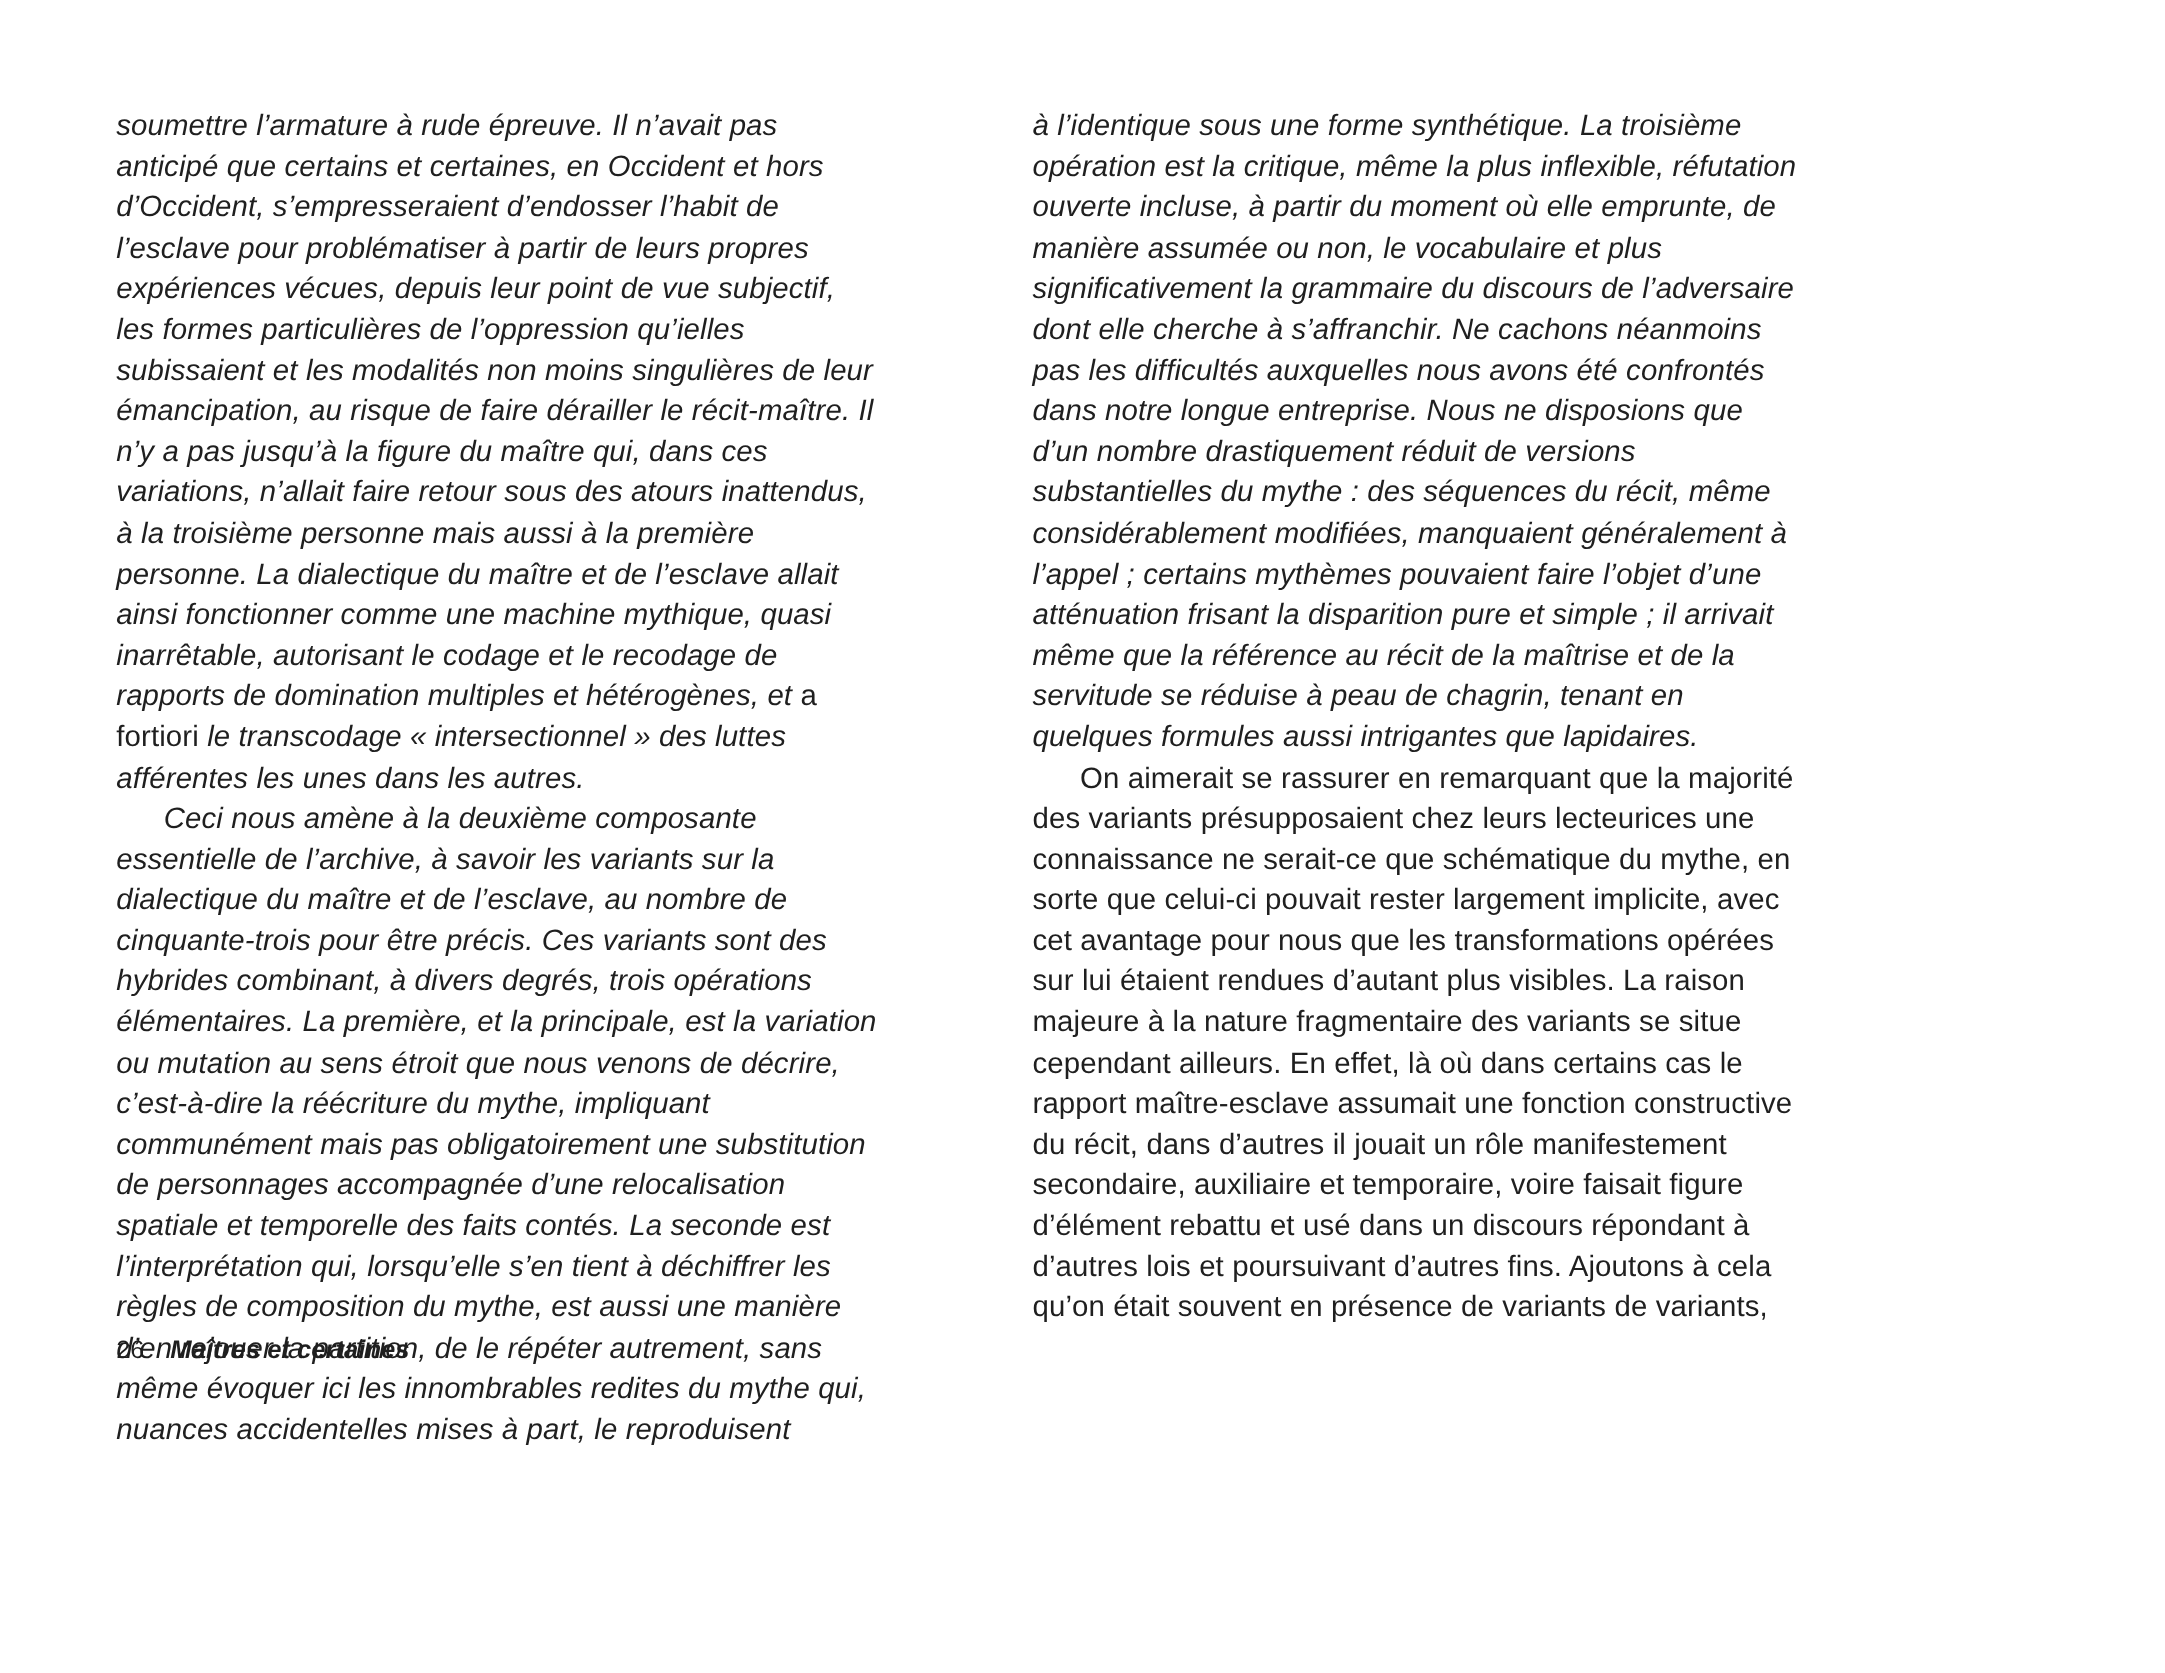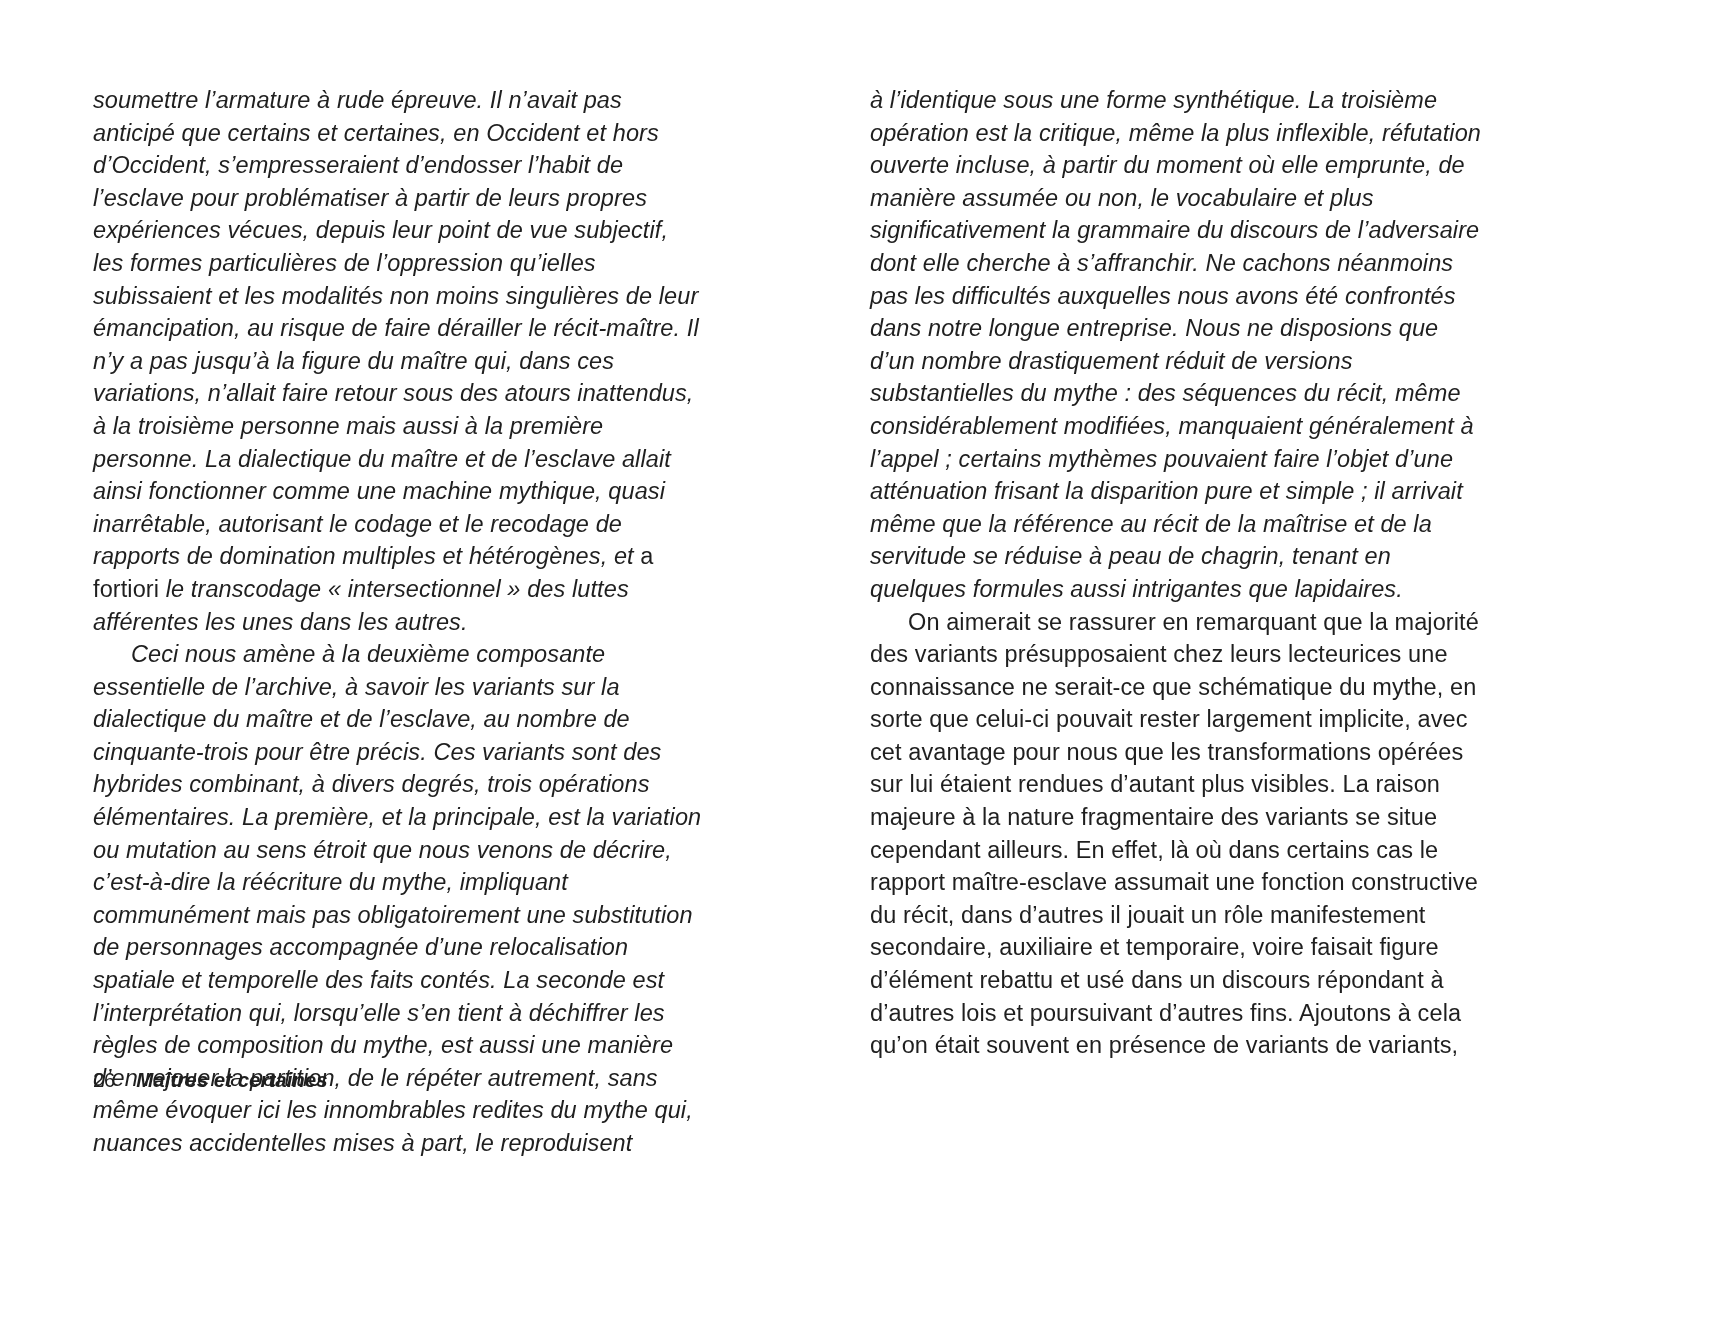--- a/index.html
+++ b/index.html
@@ -19,21 +19,21 @@
   .text-column {
     position: absolute;
     top: 84px;
     width: 612px;
     font-size: 23.5px;
     line-height: 32.6px;
     text-align: left;
     letter-spacing: 0.1px;
   }
   .text-column.left  { left: 93px; }
-  .text-column.right { left: 870px; }
+  .text-column.right { left: 826px; }
   .para { margin: 0; }
   .para.indent { text-indent: 38px; }
   .run.italic { font-style: italic; }
   .run.roman  { font-style: normal; }
   .footer {
     position: absolute;
     top: 1068px;
     display: flex;
     align-items: center;
     gap: 21px;

